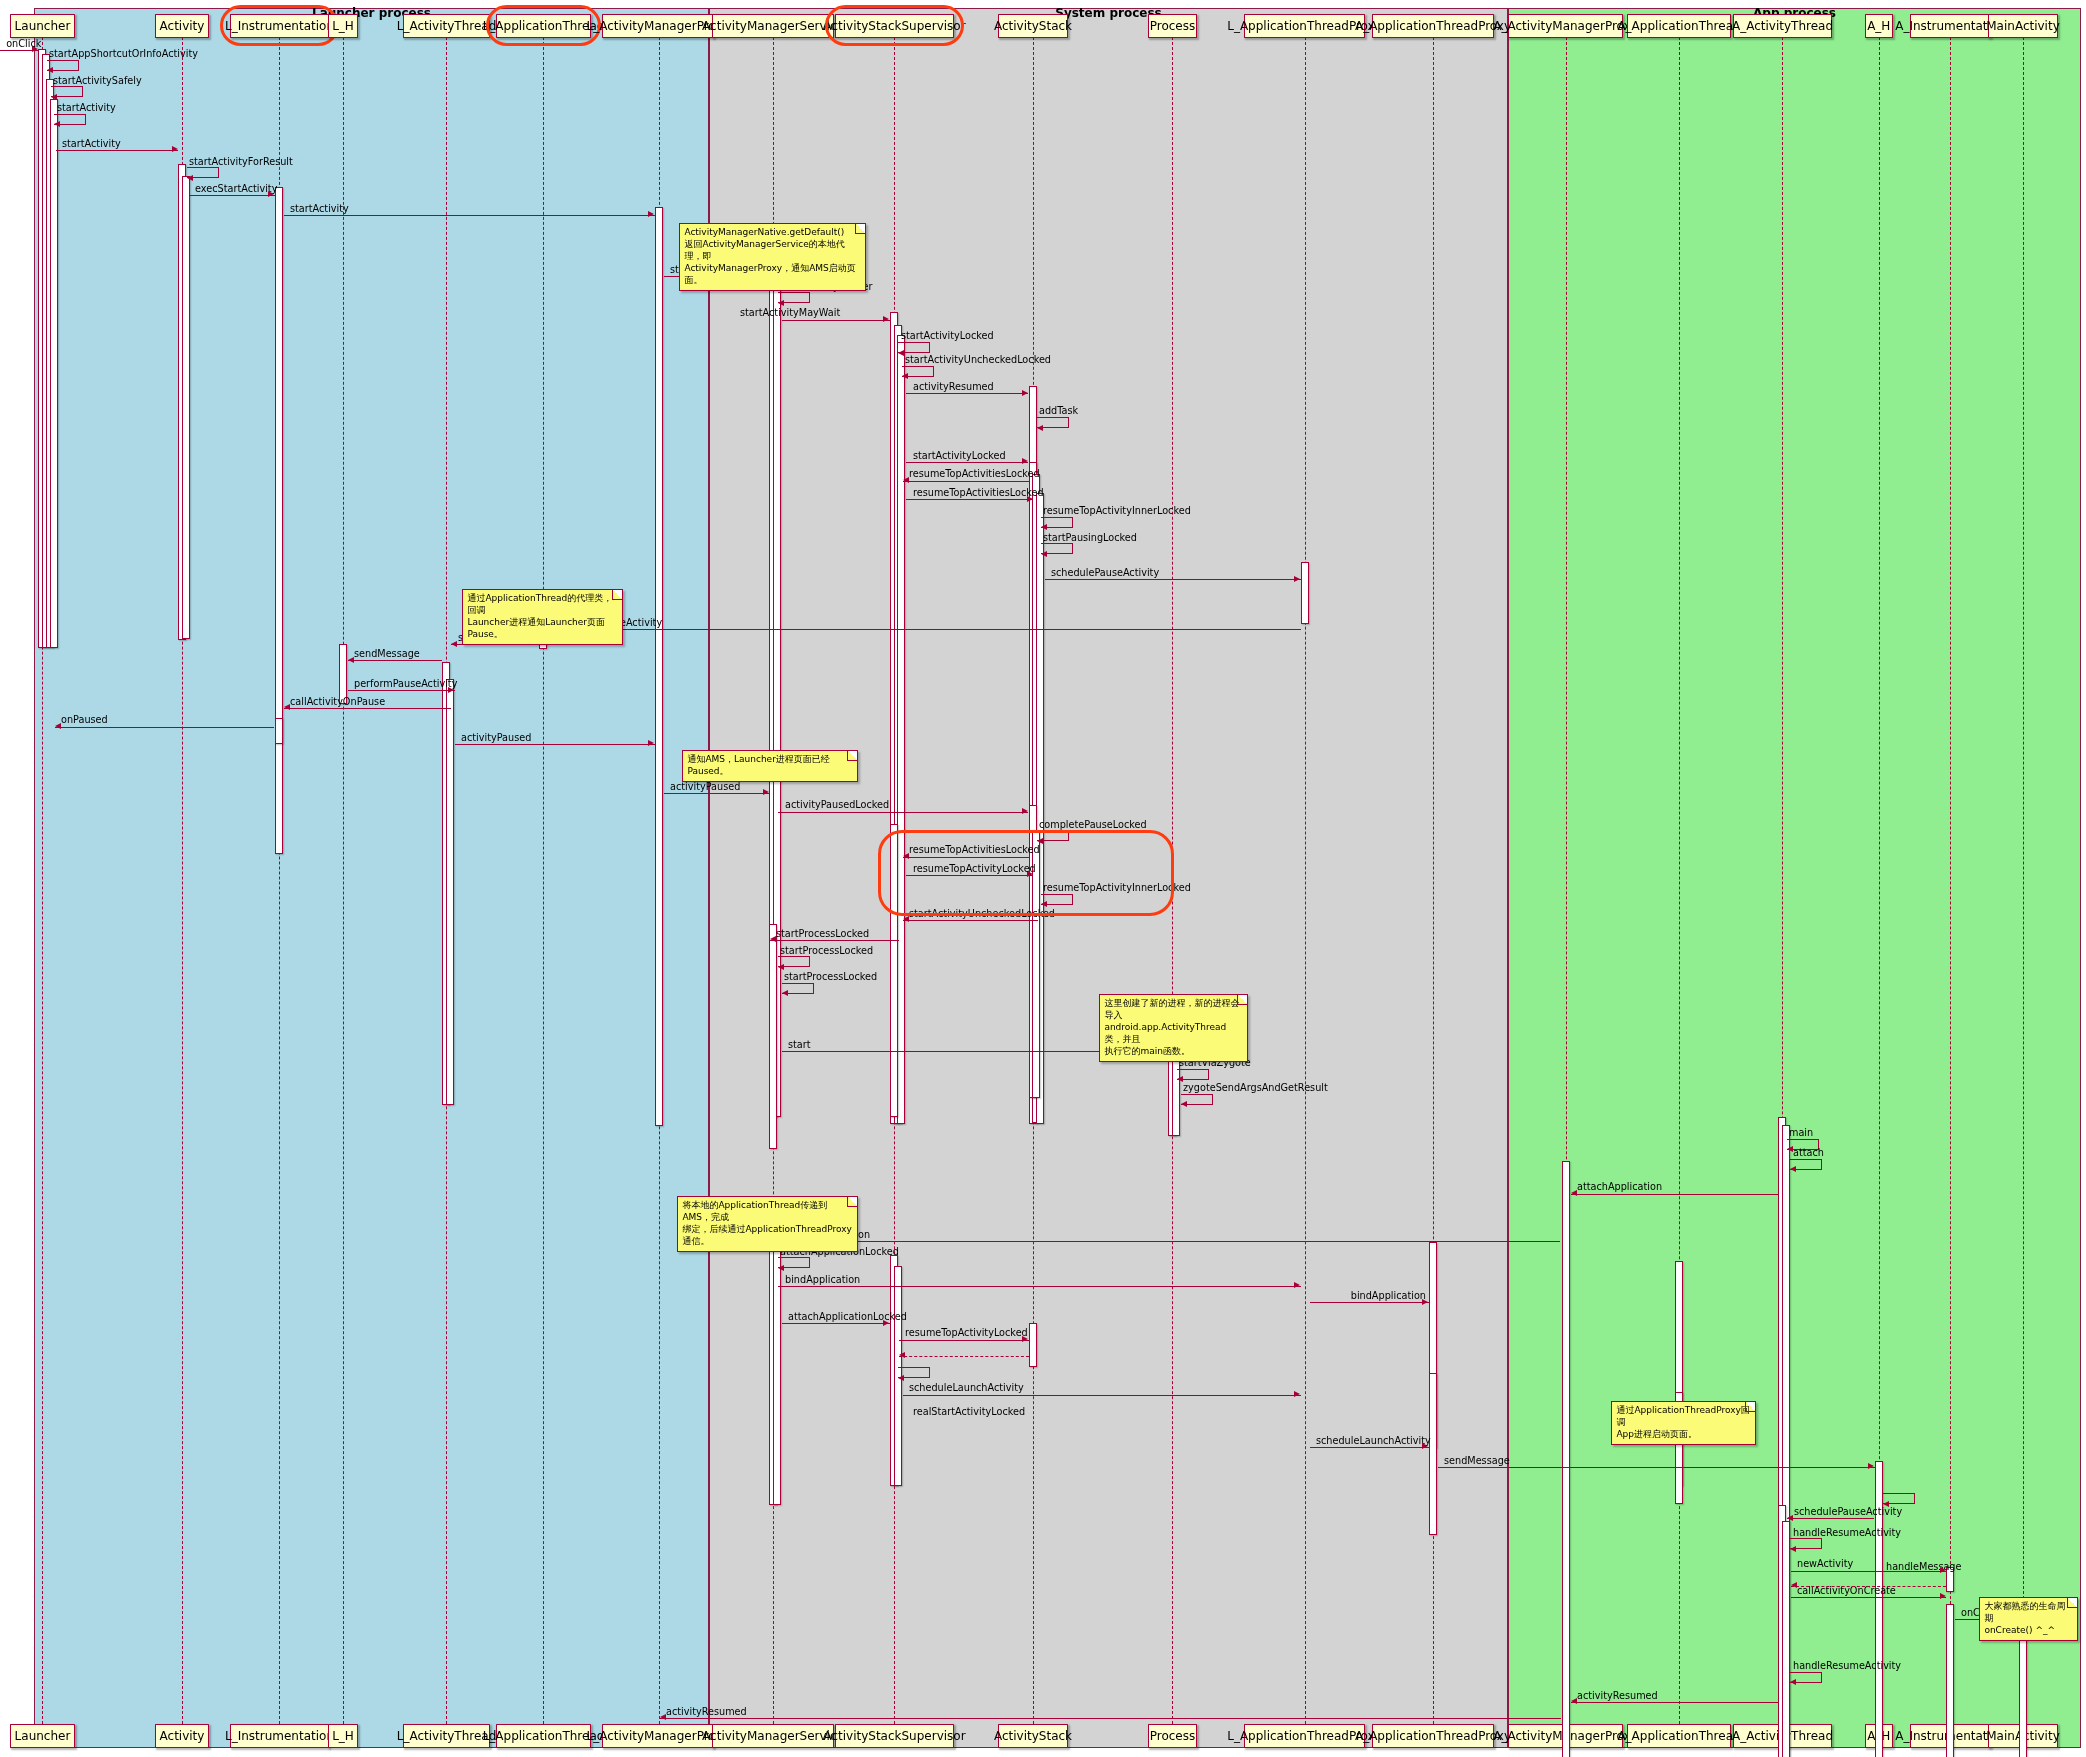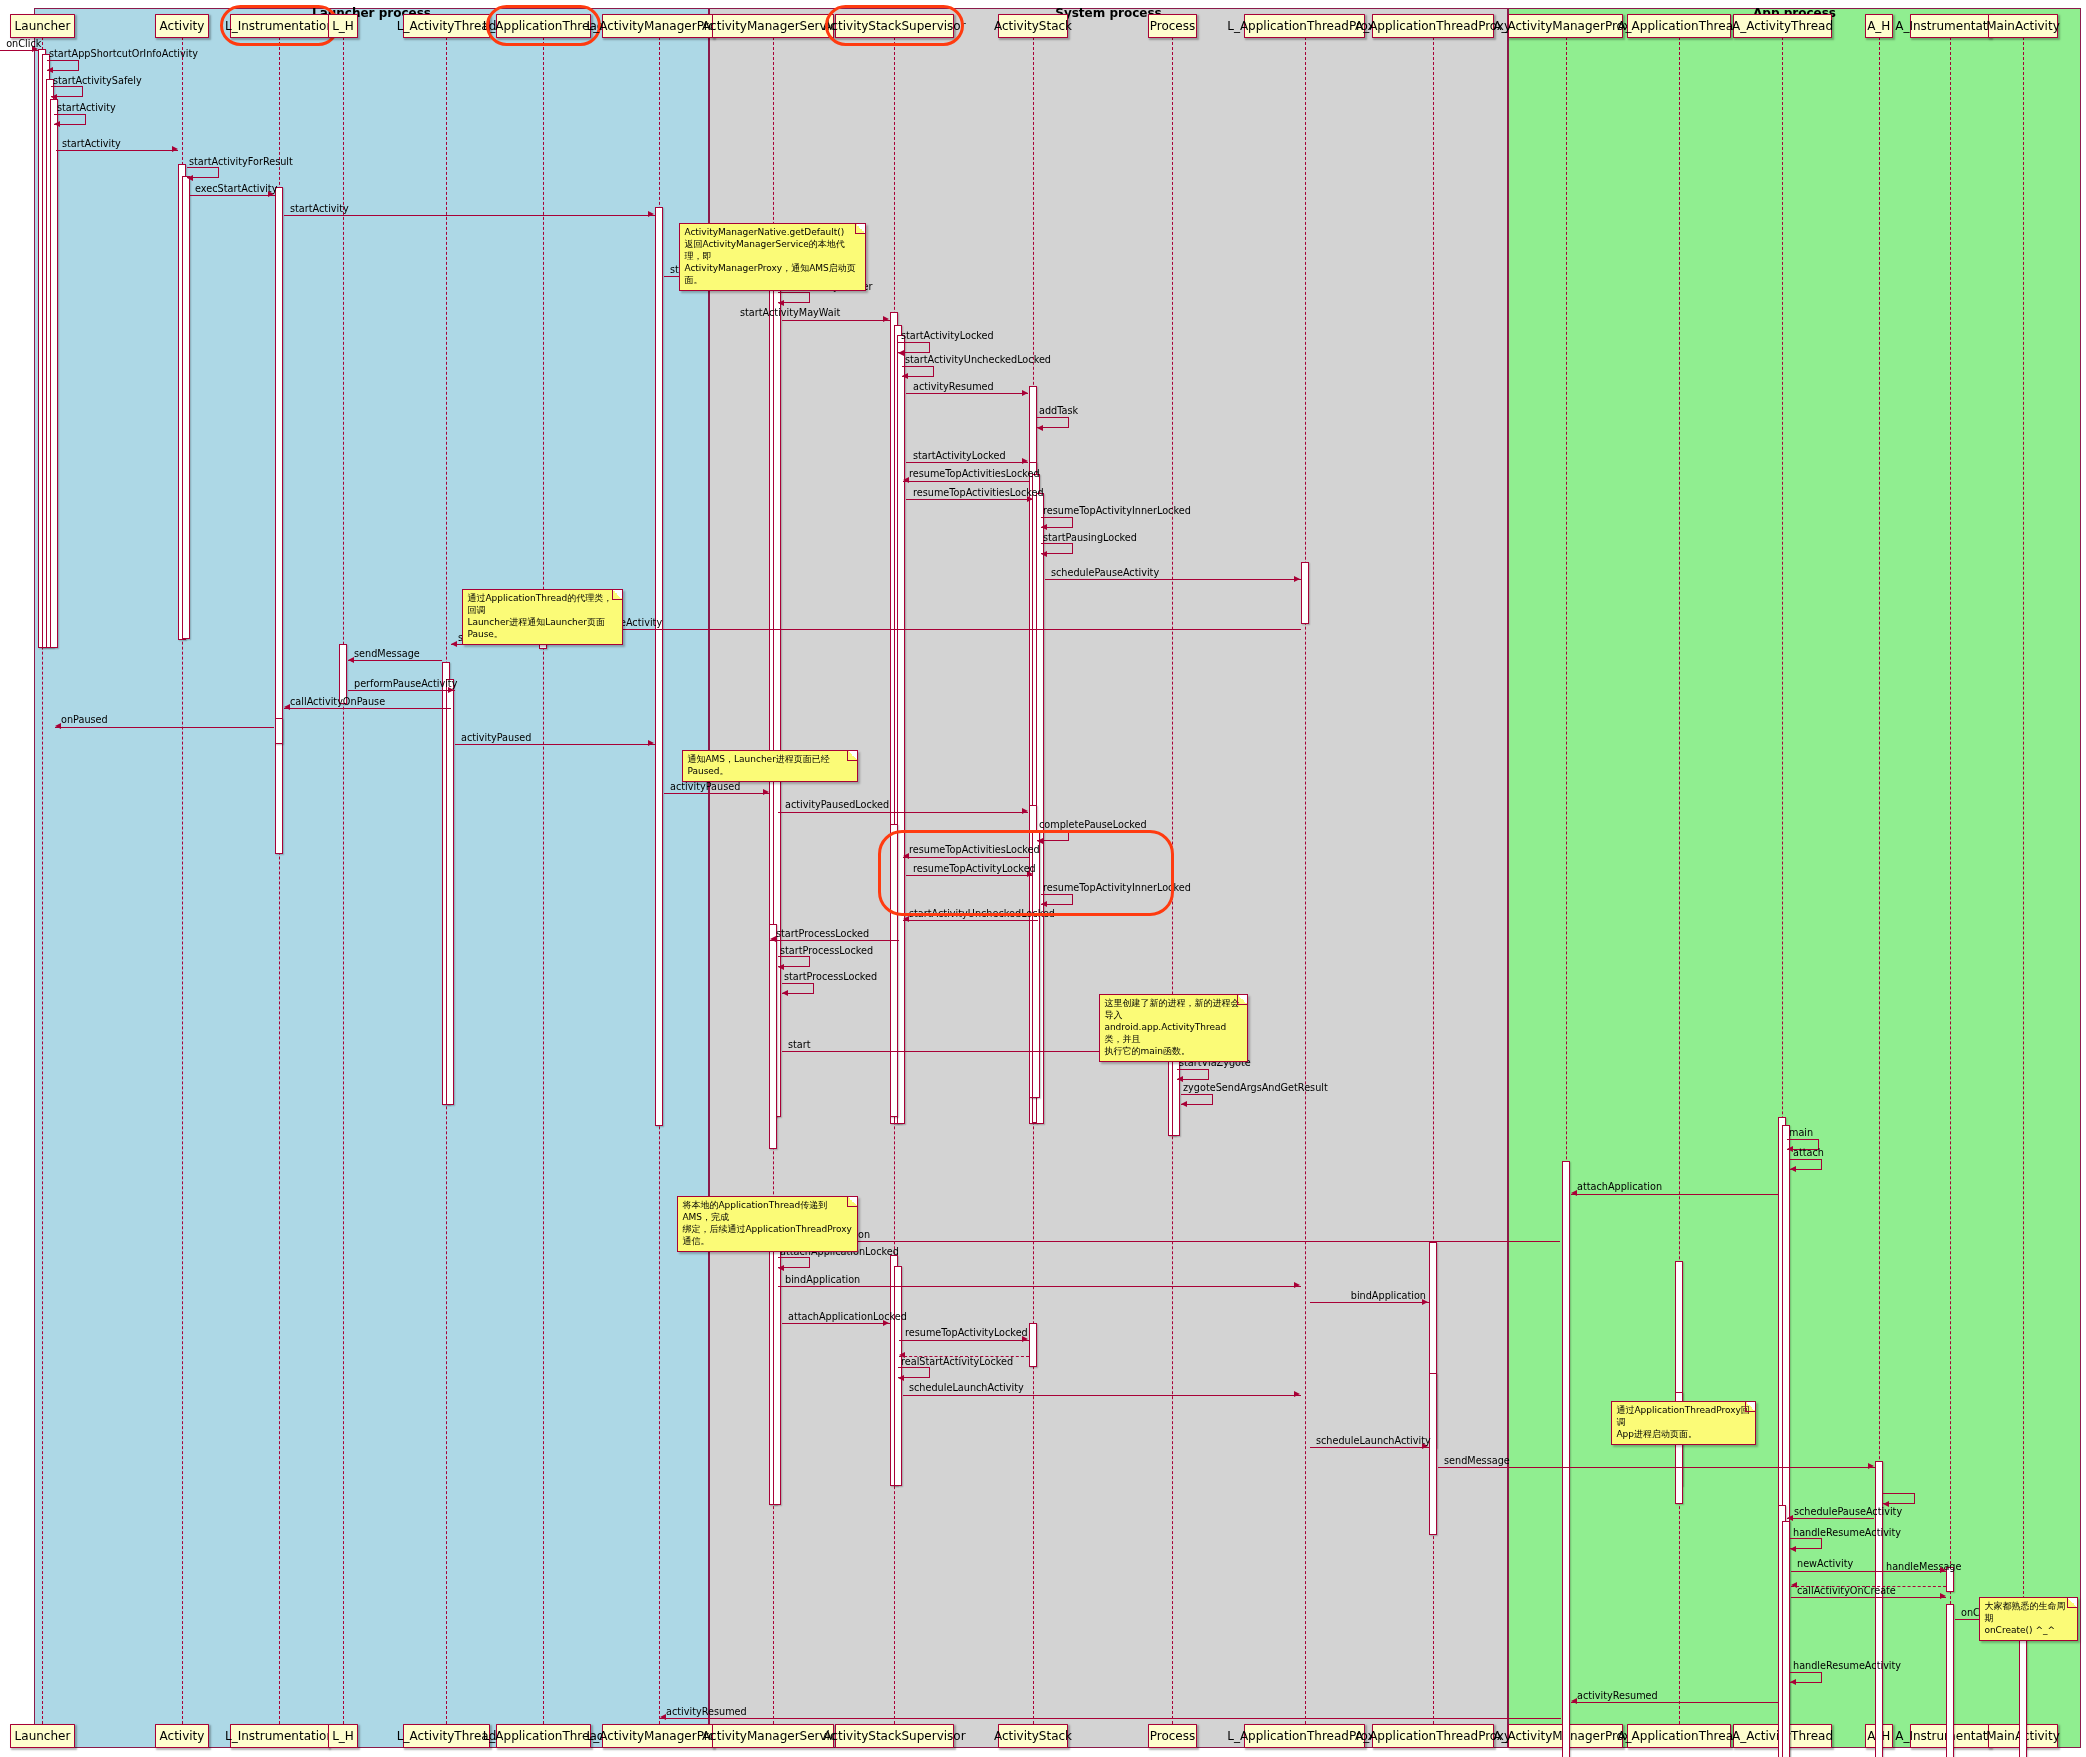--- a/index.html
+++ b/index.html
@@ -309,21 +309,21 @@
     <div class="ah r" style="top: 1299px; left: 1422px;"></div>
     <div class="mlabel" style="left: 1426px; top: 1291px; transform: translateX(-100%);">bindApplication</div>
     <div class="msg" style="left: 782px; top: 1323px; width: 108px;"></div>
     <div class="ah r" style="top: 1320px; left: 883px;"></div>
     <div class="mlabel" style="left: 788px; top: 1312px;">attachApplicationLocked</div>
     <div class="msg" style="left: 899px; top: 1340px; width: 130px;"></div>
     <div class="ah r" style="top: 1336px; left: 1022px;"></div>
     <div class="mlabel" style="left: 905px; top: 1328px;">resumeTopActivityLocked</div>
     <div class="self" style="left: 898px; top: 1367px; width: 32px; height: 11.2px;"></div>
     <div class="ah l" style="left: 898px; top: 1375px;"></div>
-    <div class="mlabel" style="left: 901px; top: 1357px;">realStartActivityLocked</div>
+    <div class="mlabel" style="left: 901px; top: 1407px; padding-left: 12px;">realStartActivityLocked</div>
     <div class="msg" style="left: 903px; top: 1395px; width: 398px;"></div>
     <div class="ah r" style="top: 1391px; left: 1294px;"></div>
     <div class="mlabel" style="left: 909px; top: 1383px;">scheduleLaunchActivity</div>
     <div class="msg" style="left: 1310px; top: 1447px; width: 119px;"></div>
     <div class="ah r" style="top: 1443px; left: 1422px;"></div>
     <div class="mlabel" style="left: 1316px; top: 1436px;">scheduleLaunchActivity</div>
     <div class="msg" style="left: 1438px; top: 1467px; width: 438px;"></div>
     <div class="ah r" style="top: 1463px; left: 1868px;"></div>
     <div class="mlabel" style="left: 1444px; top: 1456px;">sendMessage</div>
     <div class="self" style="left: 1883px; top: 1493px; width: 32px; height: 11.2px;"></div>

